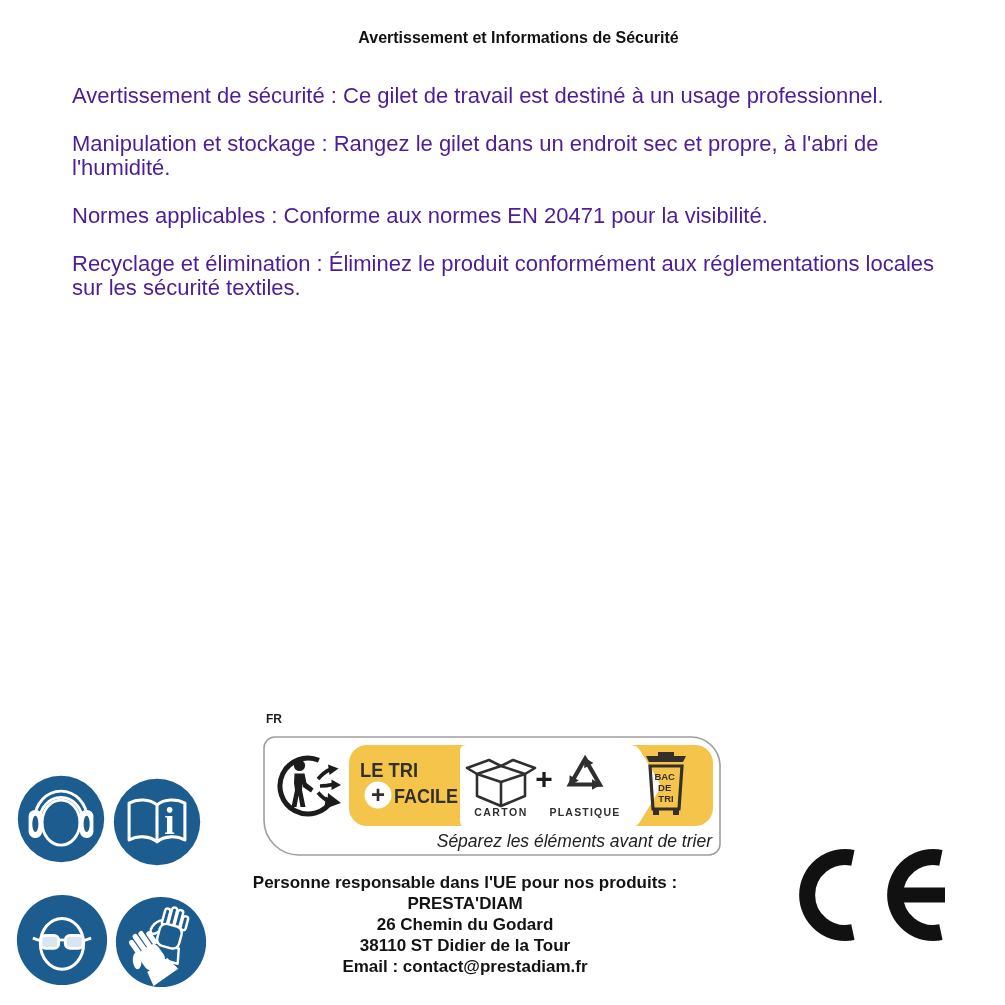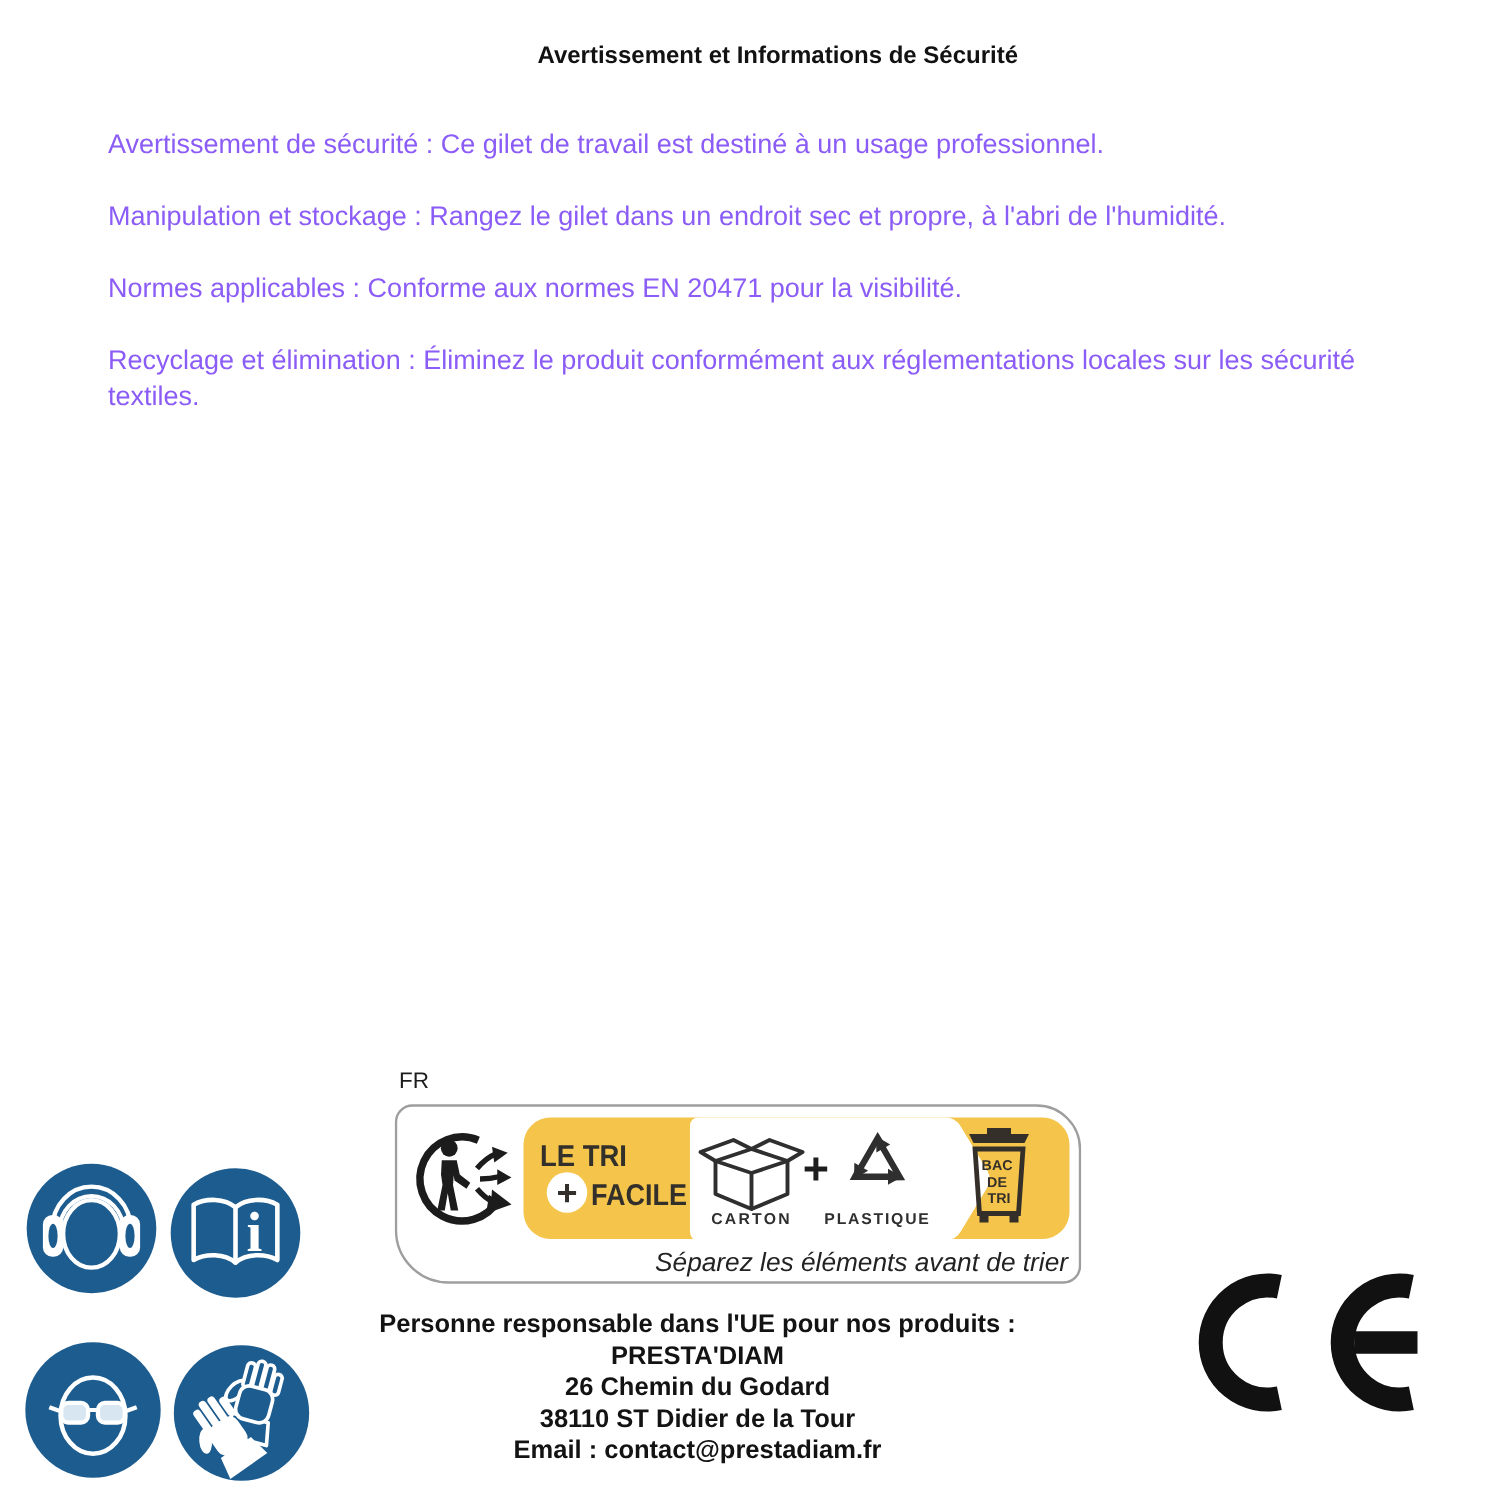--- a/index.html
+++ b/index.html
@@ -6,26 +6,26 @@
   .page {
     position:relative; width:1005px; height:1005px; background:#ffffff;
     font-family:"Liberation Sans", sans-serif; color:#111; overflow:hidden;
   }
   .doc-title {
     position:absolute; top:29px; left:16px; width:100%;
     text-align:center; font-size:16px; font-weight:bold; color:#121212;
   }
   .body-text {
     position:absolute; left:72px; top:84px; width:872px;
-    font-size:18px; line-height:24px; color:#8b5cf6;
+    font-size:22px; line-height:24px; color:#4c1d95;
   }
   .body-text p { margin:0 0 24px 0; }
   .fr-label {
     position:absolute; left:266px; top:712px;
-    font-size:15px; font-weight:normal; color:#1d1d1d;
+    font-size:12px; font-weight:bold; color:#1d1d1d;
   }
   .sorting-svg  { position:absolute; left:263px; top:736px; }
   .picto        { position:absolute; }
   .picto-ear    { left:16px;  top:774px; }
   .picto-book   { left:112px; top:777px; }
   .picto-eye    { left:15px;  top:893px; }
   .picto-glove  { left:114px; top:895px; }
   .ce-svg       { position:absolute; left:795px; top:838px; }
   .responsible {
     position:absolute; left:0; top:872px; width:930px;

